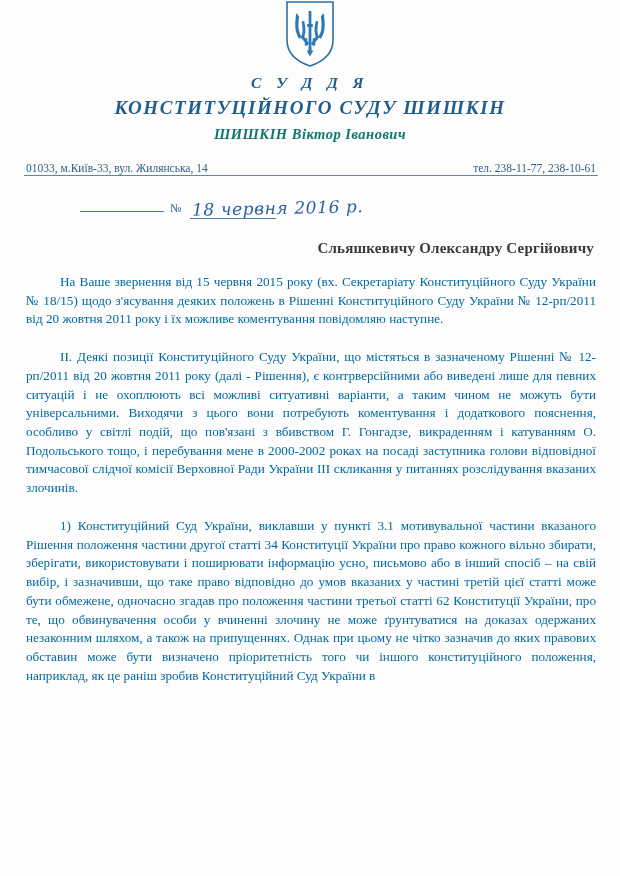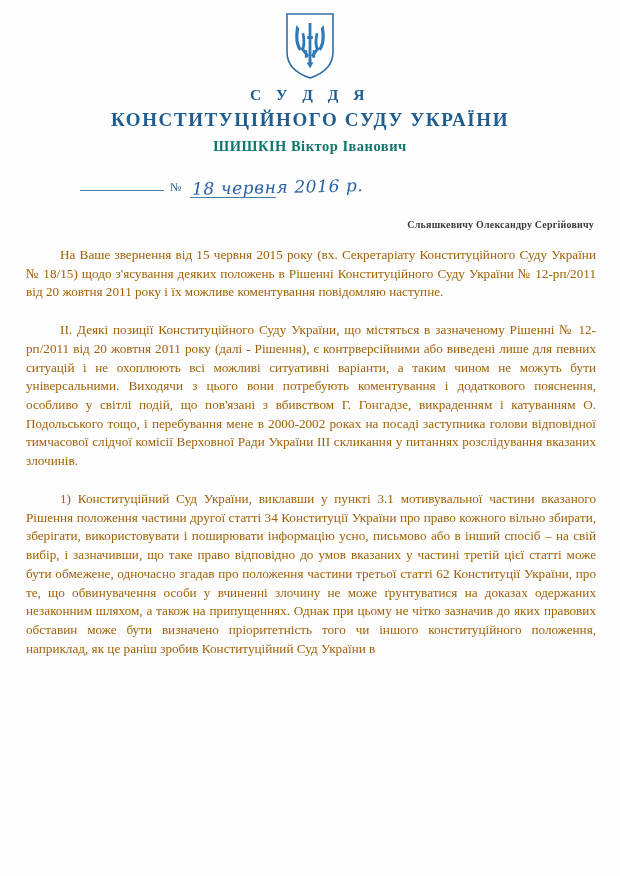--- a/index.html
+++ b/index.html
@@ -20,21 +20,21 @@
     width: 620px;
     height: 876px;
     position: relative;
     background: #fdfdfd;
     box-sizing: border-box;
   }
 
   
   .letterhead {
     text-align: center;
-    padding-top: 12px;
+    font-style: italic;
   }
   .emblem {
     width: 52px;
     height: 68px;
     margin: 0 auto 6px auto;
     display: block;
   }
   .title-judge {
     font-family: "Liberation Serif", "DejaVu Serif", serif;
     font-weight: bold;
@@ -126,34 +126,34 @@
     width: 86px;
     border-bottom: 1.1px solid #4a7aa6;
     height: 1px;
   }
 
   
   .addressee {
     margin: 22px 26px 0 0;
     text-align: right;
     font-weight: bold;
-    font-size: 10px;
+    font-size: 15px;
     color: #3a3a3a;
     letter-spacing: 0.2px;
   }
 
   
   .body-text {
     margin: 16px 24px 0 26px;
   }
   .para {
     text-align: justify;
     font-size: 13.2px;
     line-height: 1.42;
-    color: #a16207;
+    color: #0369a1;
     margin: 0 0 15px 0;
     text-indent: 34px;
     hyphens: none;
   }
   .para:last-child { margin-bottom: 8px; }
   .para-gap-lg { margin-bottom: 19px; }
 </style>
 </head>
 <body>
 
@@ -173,24 +173,28 @@
         <path d="M17.6 21.5 l2.6 -0.6 c0 0 1.6 6.4 1.1 11.3 c-0.3 3.0 -1.3 5.3 -1.3 5.3 l-2.6 -1.1 c0 0 0.9 -2.3 1.1 -5.0 c0.3 -4.4 -0.9 -9.9 -0.9 -9.9 z"></path>
         <path d="M34.4 21.5 l-2.6 -0.6 c0 0 -1.6 6.4 -1.1 11.3 c0.3 3.0 1.3 5.3 1.3 5.3 l2.6 -1.1 c0 0 -0.9 -2.3 -1.1 -5.0 c-0.3 -4.4 0.9 -9.9 0.9 -9.9 z"></path>
         <path d="M16.0 36.5 l3.0 -1.2 l6.0 8.0 l-1.6 2.2 z"></path>
         <path d="M36.0 36.5 l-3.0 -1.2 l-6.0 8.0 l1.6 2.2 z"></path>
         <path d="M20.8 38.2 h2.5 v7.5 h-2.5 z"></path>
         <path d="M28.7 38.2 h2.5 v7.5 h-2.5 z"></path>
       </g>
     </svg>
 
     <div class="title-judge">С У Д Д Я</div>
-    <div class="title-court">КОНСТИТУЦІЙНОГО СУДУ УКРАЇНИ</div>
+    <div class="title-court">КОНСТИТУЦІЙНОГО СУДУ ШИШКІН</div>
     <div class="title-name">ШИШКІН Віктор Іванович</div>
   </div>
 
+  <div class="contact-row">
+    <span class="contact-address">01033, м.Київ-33, вул. Жилянська, 14</span>
+    <span class="contact-phone">тел. 238-11-77, 238-10-61</span>
+  </div>
 
   <div class="dateline">
     <span class="date-blank"></span>
     <span class="date-no">№</span>
     <span class="date-underline"></span>
     <span class="date-hand">18 червня 2016 р.</span>
   </div>
 
   <div class="addressee">Сльяшкевичу Олександру Сергійовичу</div>
 

